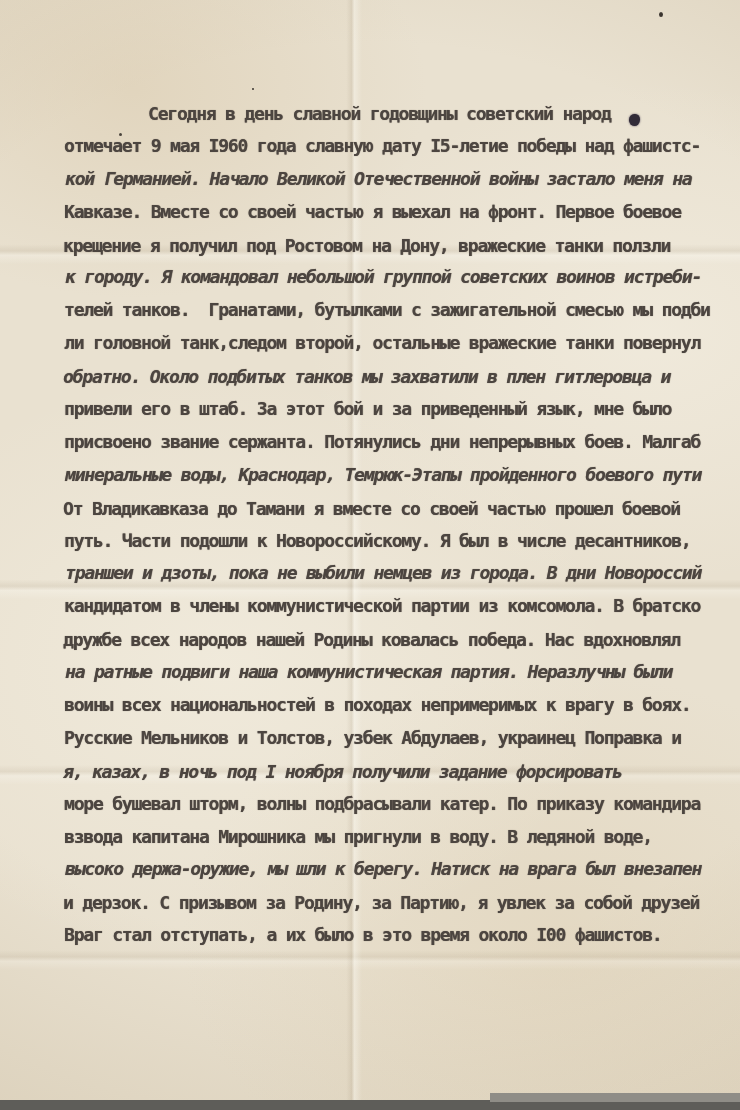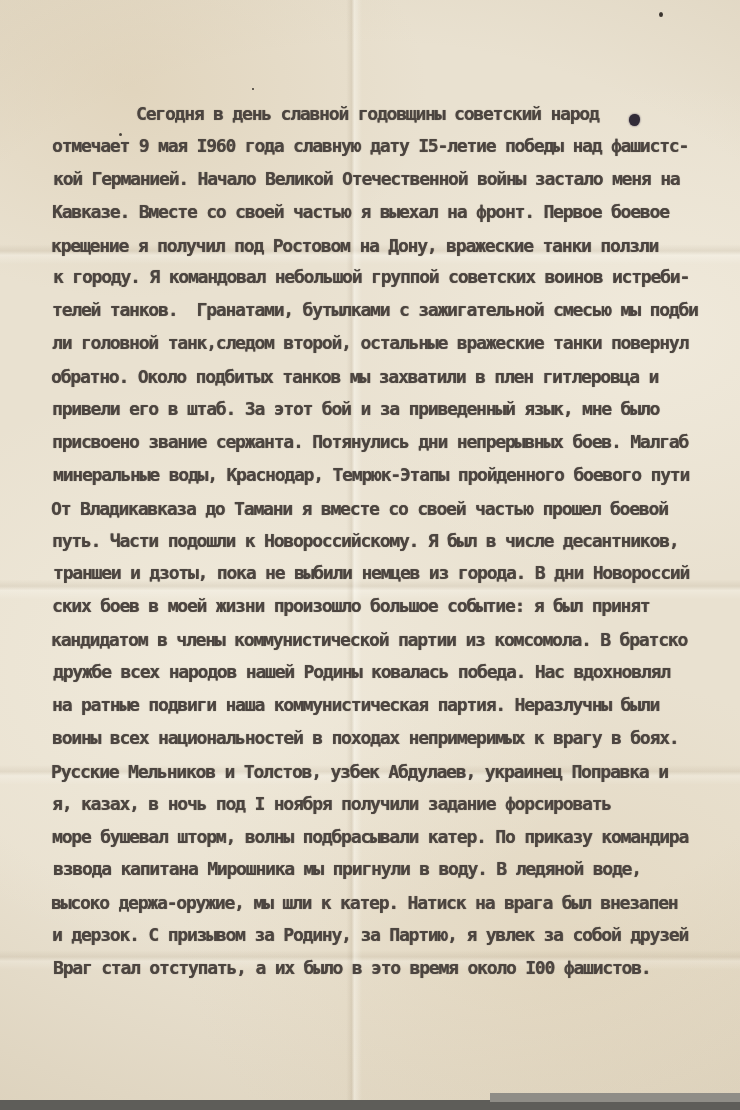--- a/index.html
+++ b/index.html
@@ -24,36 +24,36 @@
       linear-gradient(180deg, rgba(0,0,0,0) 85.6%, rgba(120,100,70,0.09) 86.2%, rgba(255,255,250,0.22) 86.6%, rgba(0,0,0,0) 87.4%),
       
       radial-gradient(ellipse 420px 300px at 18% 8%, rgba(210,190,155,0.35), rgba(0,0,0,0) 70%),
       radial-gradient(ellipse 500px 360px at 88% 30%, rgba(245,240,228,0.55), rgba(0,0,0,0) 70%),
       radial-gradient(ellipse 560px 420px at 30% 60%, rgba(248,244,232,0.45), rgba(0,0,0,0) 70%),
       radial-gradient(ellipse 520px 380px at 75% 85%, rgba(214,196,162,0.30), rgba(0,0,0,0) 72%),
       radial-gradient(ellipse 900px 760px at 50% 45%, rgba(0,0,0,0) 60%, rgba(176,156,120,0.28) 100%);
   }
   .text-block {
     position: absolute;
-    left: 52px;
+    left: 64px;
     top: 102px;
     width: 662px;
   }
   .line {
     height: 32.9px;
     white-space: pre;
     font-size: 18px;
     font-weight: bold;
     letter-spacing: -1.2px;
     color: #4c4540;
     text-shadow: 0 0 1px rgba(70,60,52,0.55), 0.4px 0.4px 0.5px rgba(70,60,52,0.35);
   }
   .line:first-child { text-indent: 85px; }
   
-  .line:nth-child(3n)   { transform: translateX(1px); }
+  .line:nth-child(3n)   { transform: translateX(1px); font-style: italic; }
   .line:nth-child(4n+1) { transform: translateX(-1px) translateY(0.5px); }
   .ink-blot {
     position: absolute;
     left: 629px;
     top: 114px;
     width: 11px;
     height: 12px;
     border-radius: 50% 45% 55% 50%;
     background: #322c38;
     box-shadow: 0 0 2px rgba(40,30,60,0.8);
@@ -87,30 +87,29 @@
     <div class="line">к городу. Я командовал небольшой группой советских воинов истреби-</div>
     <div class="line">телей танков.  Гранатами, бутылками с зажигательной смесью мы подби</div>
     <div class="line">ли головной танк,следом второй, остальные вражеские танки повернул</div>
     <div class="line">обратно. Около подбитых танков мы захватили в плен гитлеровца и</div>
     <div class="line">привели его в штаб. За этот бой и за приведенный язык, мне было</div>
     <div class="line">присвоено звание сержанта. Потянулись дни непрерывных боев. Малгаб</div>
     <div class="line">минеральные воды, Краснодар, Темрюк-Этапы пройденного боевого пути</div>
     <div class="line">От Владикавказа до Тамани я вместе со своей частью прошел боевой</div>
     <div class="line">путь. Части подошли к Новороссийскому. Я был в числе десантников,</div>
     <div class="line">траншеи и дзоты, пока не выбили немцев из города. В дни Новороссий</div>
-    <div class="line">ских боев в моей жизни произошло большое событие: я был принят</div>
     <div class="line">кандидатом в члены коммунистической партии из комсомола. В братско</div>
     <div class="line">дружбе всех народов нашей Родины ковалась победа. Нас вдохновлял</div>
     <div class="line">на ратные подвиги наша коммунистическая партия. Неразлучны были</div>
     <div class="line">воины всех национальностей в походах непримеримых к врагу в боях.</div>
     <div class="line">Русские Мельников и Толстов, узбек Абдулаев, украинец Поправка и</div>
     <div class="line">я, казах, в ночь под I ноября получили задание форсировать</div>
     <div class="line">море бушевал шторм, волны подбрасывали катер. По приказу командира</div>
     <div class="line">взвода капитана Мирошника мы пригнули в воду. В ледяной воде,</div>
-    <div class="line">высоко держа-оружие, мы шли к катер. Натиск на врага был внезапен</div>
+    <div class="line">высоко держа-оружие, мы шли к берегу. Натиск на врага был внезапен</div>
     <div class="line">и дерзок. С призывом за Родину, за Партию, я увлек за собой друзей</div>
     <div class="line">Враг стал отступать, а их было в это время около I00 фашистов.</div>
   </div>
 
 <div class="ink-blot"></div>
 <div class="speck s1"></div>
 <div class="speck s2"></div>
 <div class="speck s3"></div>
 <div class="scan-edge-bottom"></div>
 <div class="scan-edge-corner"></div>

